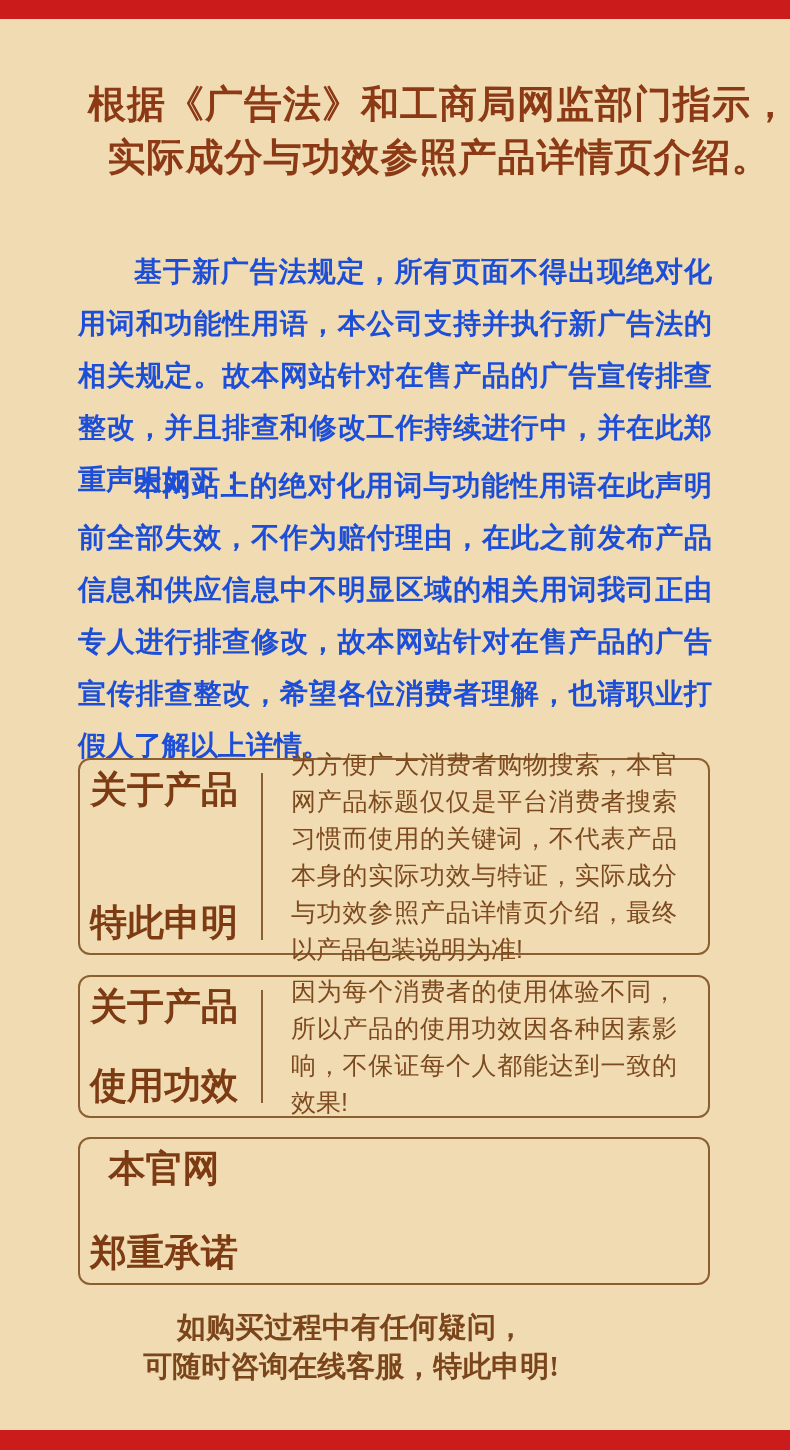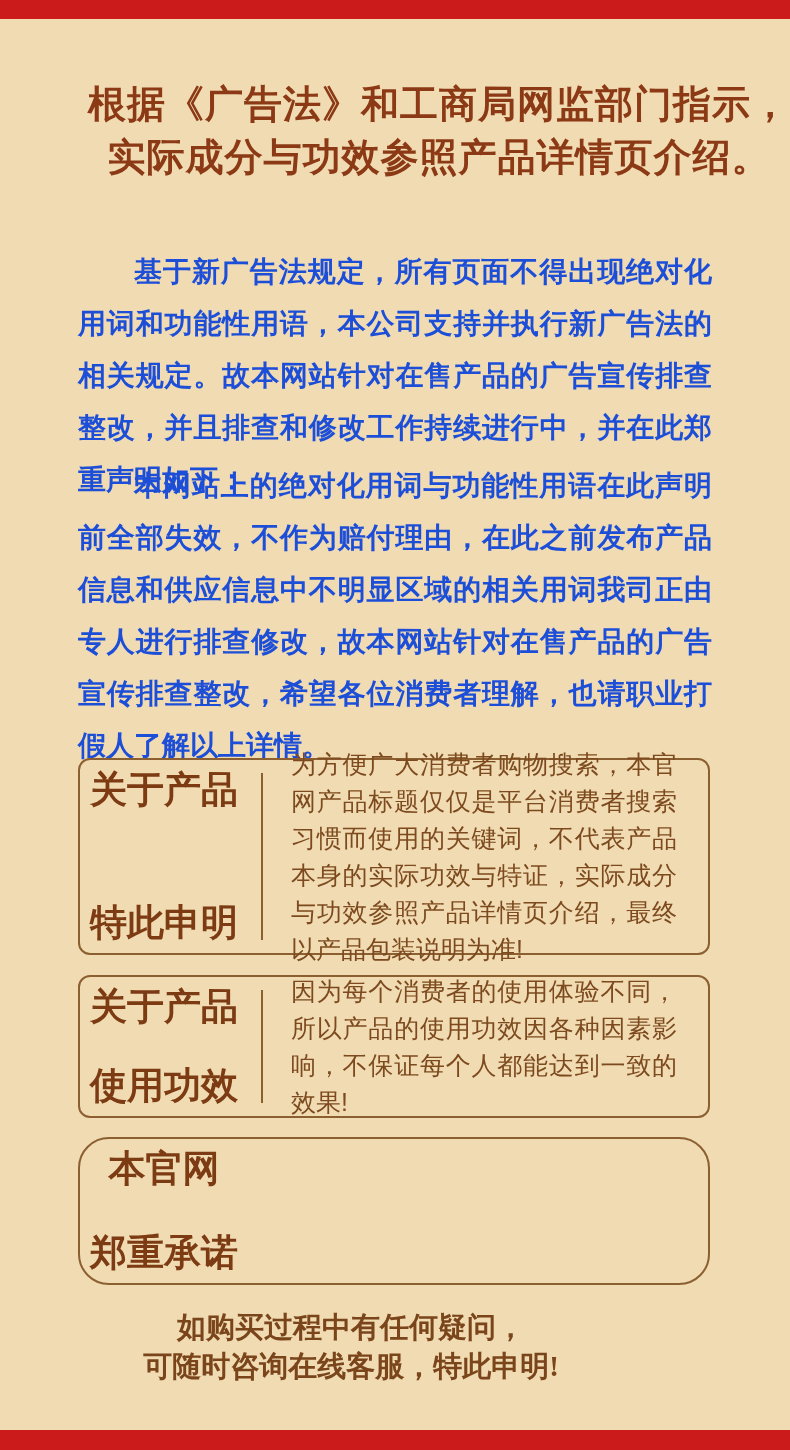--- a/index.html
+++ b/index.html
@@ -54,21 +54,21 @@
     left: 78px;
     width: 632px;
     box-sizing: border-box;
     border: 2px solid #8c5f31;
     border-radius: 12px;
     display: flex;
     align-items: stretch;
   }
   .box-1 { top: 758px; height: 197px; }
   .box-2 { top: 975px; height: 143px; }
-  .box-3 { top: 1137px; height: 148px; border-radius: 31px; }
+  .box-3 { top: 1137px; height: 148px; }
 
   .box-label {
     flex: 0 0 168px;
     display: flex;
     flex-direction: column;
     justify-content: space-between;
     text-align: center;
     font-size: 37px;
     line-height: 60px;
     font-weight: bold;

